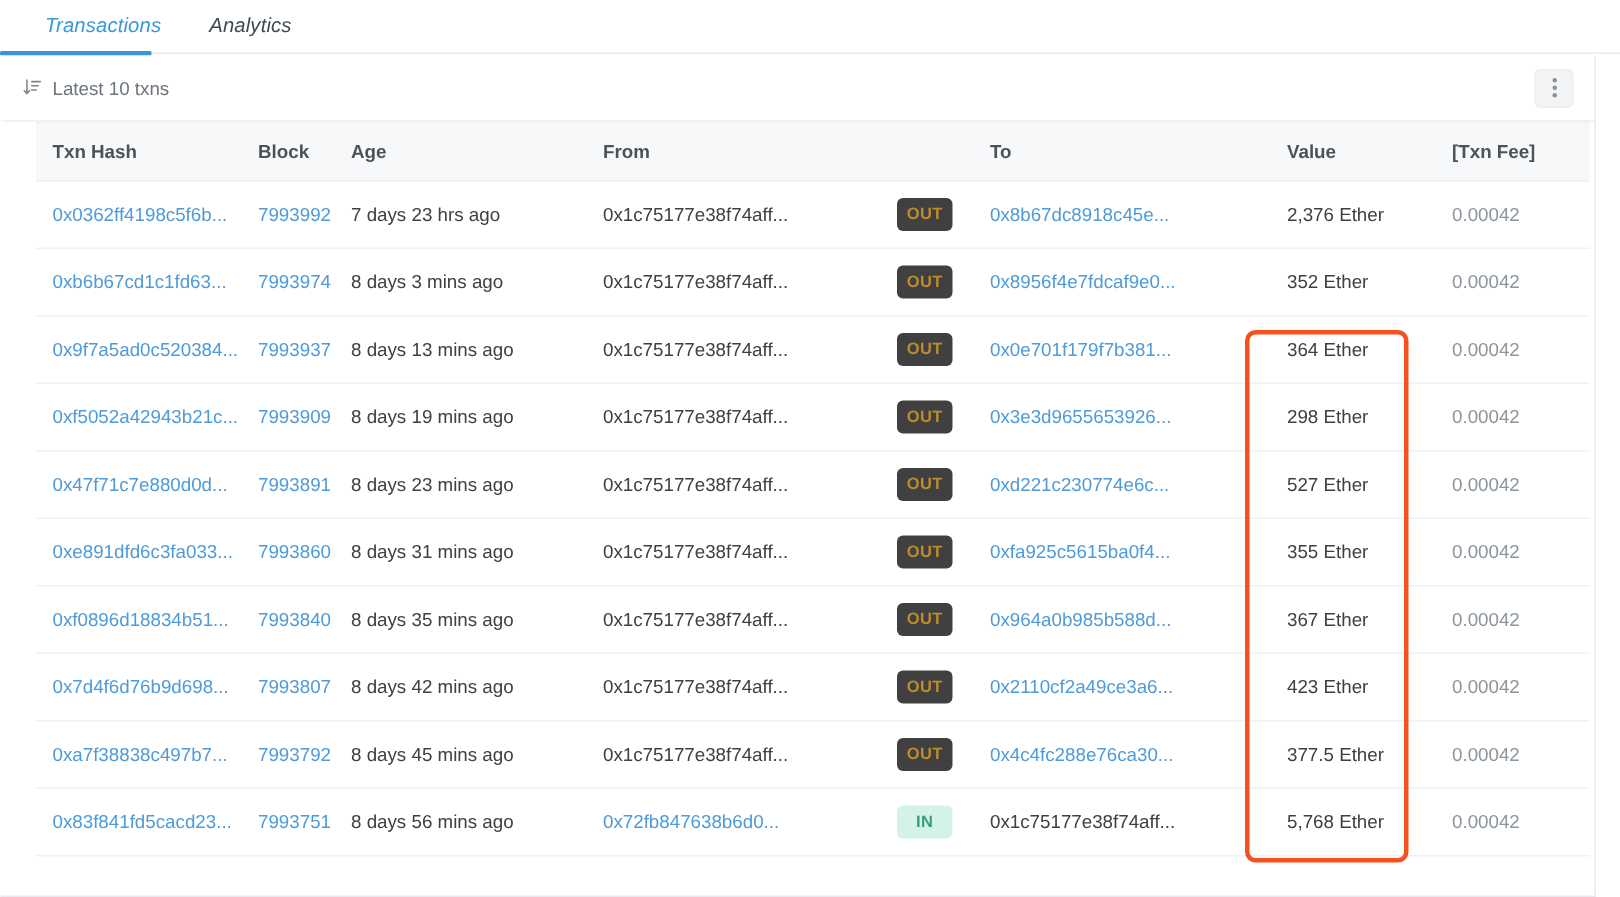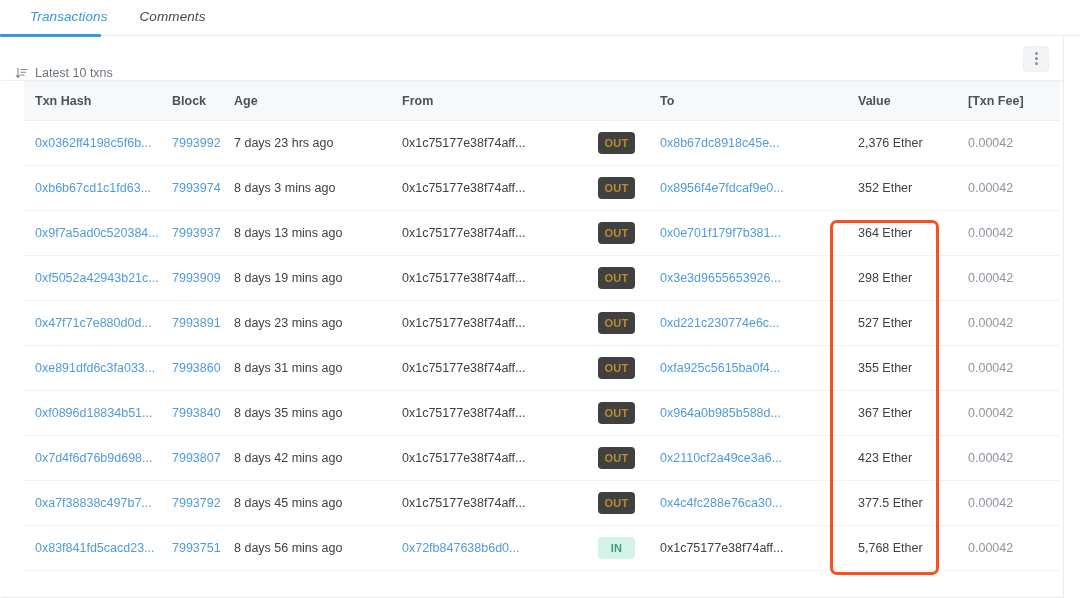--- a/index.html
+++ b/index.html
@@ -50,21 +50,21 @@
     background: #ffffff;
     border-right: 1px solid #e8eaed;
     border-bottom: 1px solid #e8eaed;
     border-left: 1px solid transparent;
   }
 
   .card-header {
     position: relative;
     height: 44px;
     display: flex;
-    align-items: flex-end;
+    align-items: center;
     padding: 0 12px 0 14px;
     border-bottom: 1px solid #edeff2;
   }
   .latest-txns {
     display: flex; align-items: center; gap: 7px;
     font-size: 12.5px; color: #6c757d;
   }
   .sort-icon { display: inline-block; width: 13px; height: 13px; position: relative; }
   .sort-icon svg { display: block; }
 
@@ -162,21 +162,21 @@
 </head>
 <body>
 
 <div class="page">
 
   <div class="tabs">
     <div class="tab active">
       <span>Transactions</span>
     </div>
     <div class="tab">
-      <span>Comments</span>
+      <span>Analytics</span>
     </div>
     <div class="tab-underline"></div>
   </div>
 
   <div class="card">
 
     <div class="card-header">
       <div class="latest-txns">
         <span class="sort-icon">
           <svg width="13" height="13" viewBox="0 0 14 14" aria-hidden="true">

